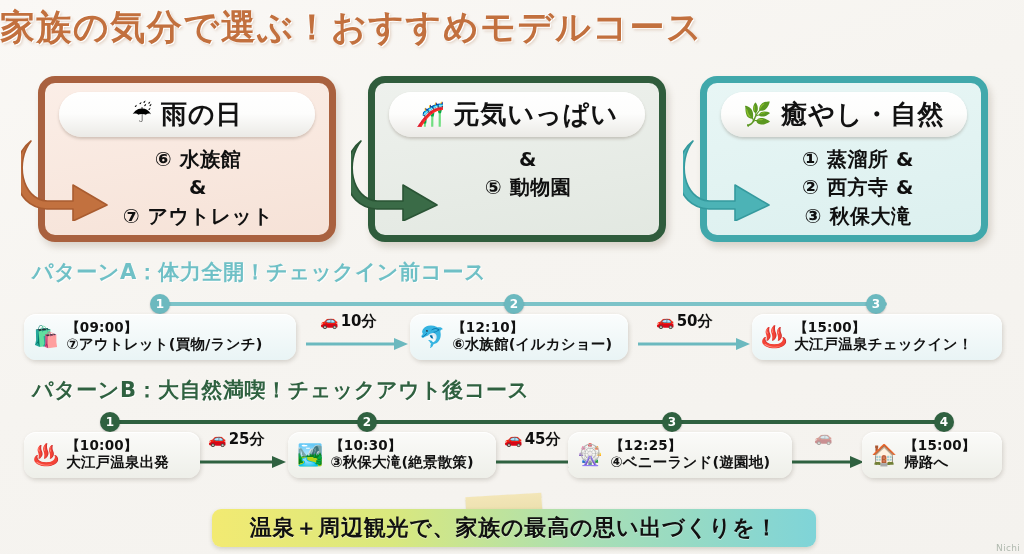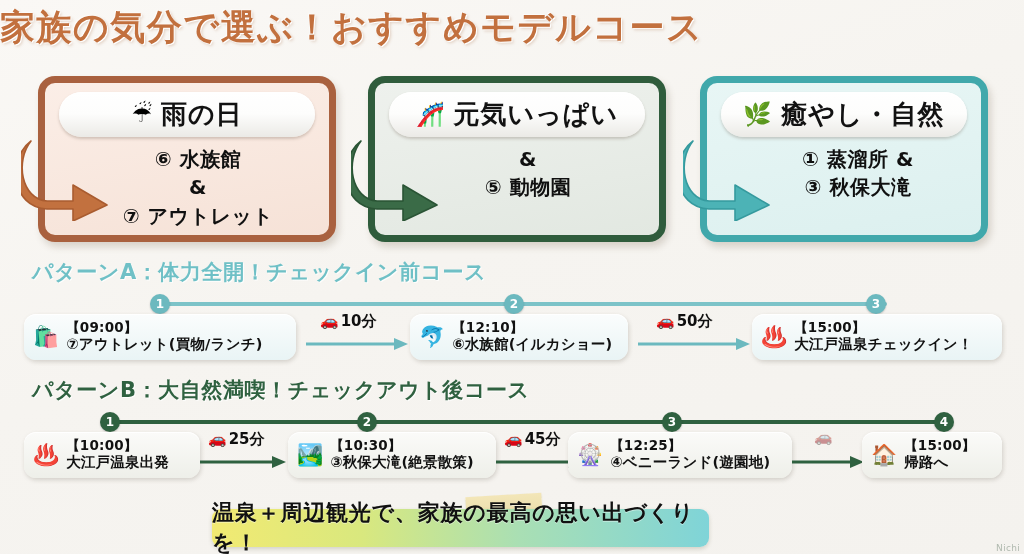--- a/index.html
+++ b/index.html
@@ -239,21 +239,21 @@
     height: 24px;
     background: linear-gradient(180deg, #f3e5b4 0%, #e9dca4 100%);
     opacity: 0.92;
     transform: rotate(-3.5deg);
     box-shadow: 0 1px 2px rgba(120,110,70,0.18);
   }
   .banner {
     position: absolute;
     left: 212px;
     top: 509px;
-    width: 497px;
+    width: 604px;
     height: 38px;
     border-radius: 9px;
     background: linear-gradient(90deg, #f2ea72 0%, #d9e87e 30%, #a9dfb4 62%, #7fd4d8 100%);
     display: flex;
     align-items: center;
     justify-content: center;
     box-shadow: 0 2px 4px rgba(90,90,60,0.22);
   }
   .banner-text {
     font-size: 22px;
@@ -311,20 +311,21 @@
     </svg>
   </div>
 
   <div class="cat-card c3">
     <div class="cat-head">
       <span class="cat-head-icon">🌿</span>
       <span class="cat-head-label">癒やし・自然</span>
     </div>
     <div class="cat-body">
       <div class="cat-line">① 蒸溜所 &amp;</div>
+      <div class="cat-line">② 西方寺 &amp;</div>
       <div class="cat-line">③ 秋保大滝</div>
     </div>
     <svg class="hook-arrow" viewBox="0 0 96 86">
       <path d="M10 6 C -6 26, 0 64, 26 66 L 52 66 L 52 50 L 86 70 L 52 86 L 52 74 L 26 74 C -10 72, -14 24, 10 6 Z" fill="#4cb3b6" stroke="#359a9e" stroke-width="1.6" stroke-linejoin="round"></path>
     </svg>
   </div>
 </div>
 
 <div class="pattern pa">
   <div class="pattern-title">パターンA：体力全開！チェックイン前コース</div>

